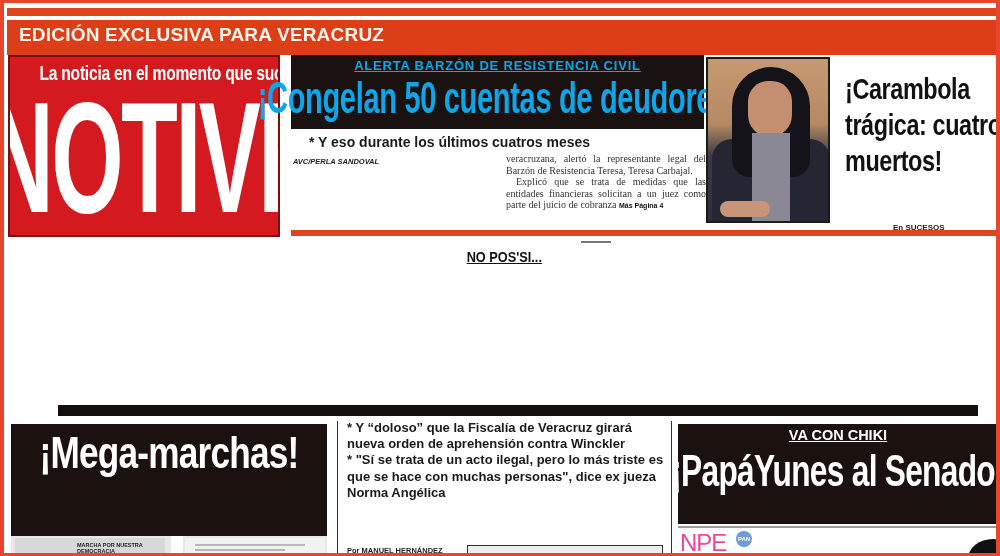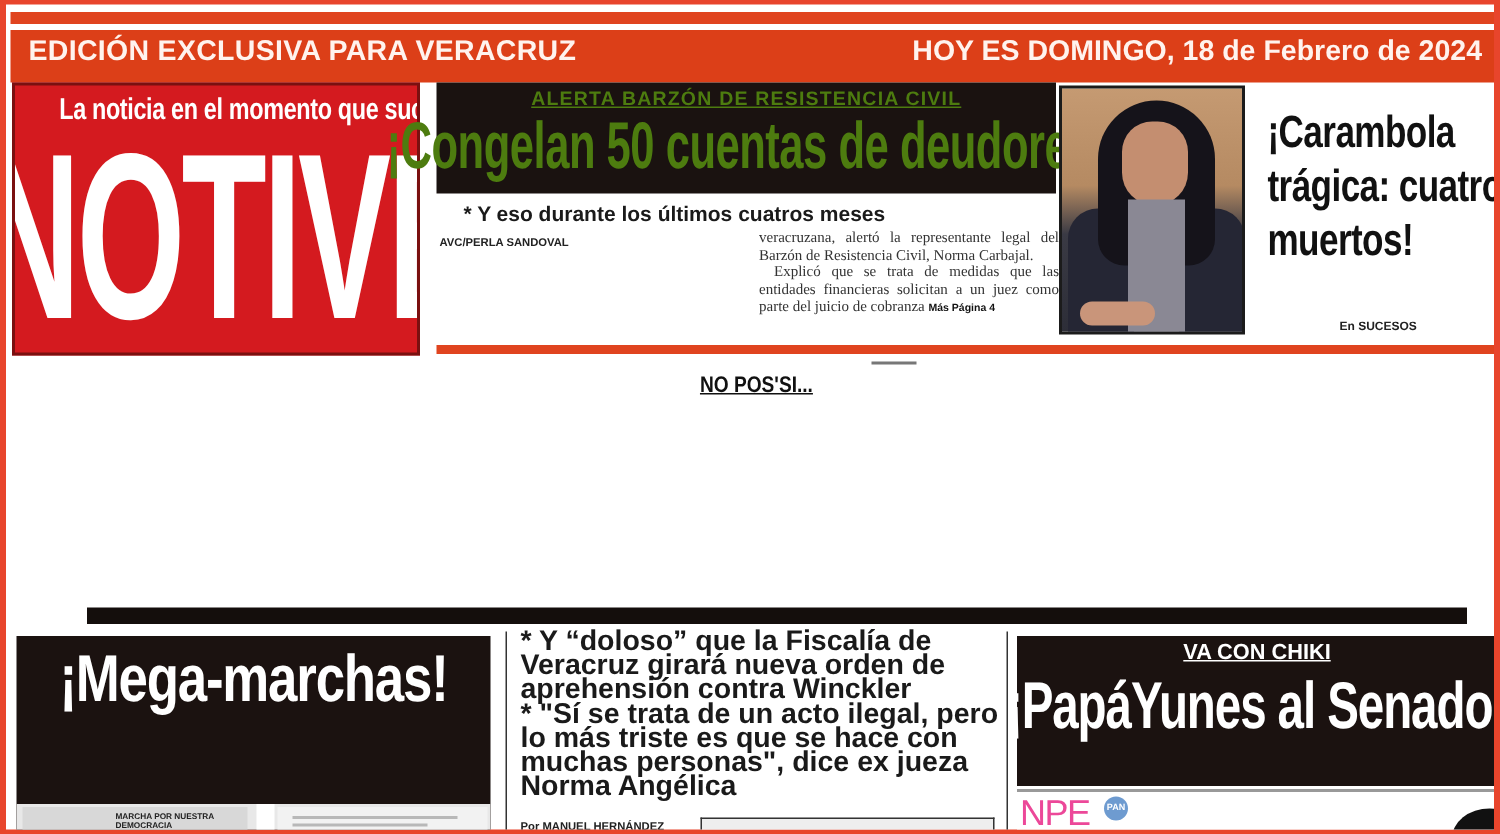--- a/index.html
+++ b/index.html
@@ -19,47 +19,47 @@
 
   
   .logo { position: absolute; left: 4px; top: 52px; width: 272px; height: 182px; background: #d41a1f;
           border: 2px solid #7a1010; text-align: center; color: #fff; overflow: hidden; }
   .logo .tagline { font-family: "Liberation Sans", sans-serif; font-weight: bold; font-size: 20px;
                    transform: scaleX(0.78); transform-origin: center; white-space: nowrap; margin-top: 5px; letter-spacing: -0.3px; }
   .logo .brand { font-family: "Liberation Sans", sans-serif; font-weight: bold; font-size: 150px; line-height: 138px;
                  transform: scale(0.62, 1.05); transform-origin: center top; white-space: nowrap; margin-left: -120px; margin-right: -120px; letter-spacing: -4px; }
 
   
-  .alert-box { position: absolute; left: 287px; top: 52px; width: 413px; height: 74px; background: #1a1210; color: #4d7c0f; text-align: center; }
+  .alert-box { position: absolute; left: 287px; top: 52px; width: 413px; height: 74px; background: #1a1210; color: #0ea5e9; text-align: center; }
   .alert-box .kicker { font-size: 13px; font-weight: bold; text-decoration: underline; letter-spacing: 0.8px; margin-top: 3px; }
   .alert-box .headline { font-weight: bold; font-size: 44px; line-height: 50px; white-space: nowrap;
                          transform: scaleX(0.66); transform-origin: center; margin-left: -200px; margin-right: -200px; letter-spacing: -0.5px; }
   .subdeck { position: absolute; left: 305px; top: 131px; font-size: 14px; font-weight: bold; color: #1a1a1a; }
-  .byline { position: absolute; left: 289px; top: 154px; font-size: 7.5px; font-weight: bold; color: #222; }
+  .byline { position: absolute; left: 289px; top: 154px; font-size: 7.5px; font-weight: bold; color: #222; font-style: italic; }
   .body-col { position: absolute; font-family: "Liberation Serif", serif; font-size: 10px; line-height: 11.6px; color: #333; text-align: justify; }
   .body-col.c1 { left: 289px; top: 168px; width: 196px; text-indent: 24px; }
   .body-col.c2 { left: 502px; top: 150px; width: 200px; }
   .body-col .indent { text-indent: 10px; display: block; }
   .more { font-family: "Liberation Sans", sans-serif; font-size: 7px; font-weight: bold; color: #111; }
   .orange-rule { position: absolute; left: 287px; top: 227px; width: 709px; height: 6px; background: #e0441f; }
 
   
   .photo { position: absolute; left: 702px; top: 54px; width: 124px; height: 166px; border: 2px solid #1b1b1b; overflow: hidden;
            background: linear-gradient(180deg, #c59a72 0%, #b58a62 40%, #3a3a44 60%, #2d2e38 100%); }
   .photo .hair { position: absolute; left: 24px; top: 8px; width: 78px; height: 110px; background: #15131a; border-radius: 40px 40px 18px 18px; }
   .photo .face { position: absolute; left: 40px; top: 22px; width: 44px; height: 56px; background: #c48e70; border-radius: 22px 22px 24px 24px; }
   .photo .sweater { position: absolute; left: 44px; top: 74px; width: 38px; height: 90px; background: #8a8894; }
   .photo .jacket-l { position: absolute; left: 4px; top: 80px; width: 44px; height: 86px; background: #252634; border-radius: 20px 6px 0 0; }
   .photo .jacket-r { position: absolute; left: 78px; top: 80px; width: 44px; height: 86px; background: #252634; border-radius: 6px 20px 0 0; }
   .photo .hands { position: absolute; left: 12px; top: 142px; width: 50px; height: 16px; background: #c9957a; border-radius: 8px; }
 
   
   .teaser { position: absolute; left: 841px; top: 68px; width: 152px; font-weight: bold; font-size: 30px; line-height: 36px; color: #111;
             transform: scaleX(0.78); transform-origin: left top; white-space: nowrap; letter-spacing: -0.5px; }
-  .teaser-src { position: absolute; left: 889px; top: 210px; font-size: 8px; font-weight: bold; color: #222; }
+  .teaser-src { position: absolute; left: 889px; top: 220px; font-size: 8px; font-weight: bold; color: #222; text-decoration: underline; }
 
   
   .kicker-main { position: absolute; left: 0; width: 1000px; top: 245px; text-align: center; }
   .kicker-main span { font-size: 15px; font-weight: bold; text-decoration: underline; color: #111; display: inline-block; transform: scaleX(0.85); }
   .kick-rule { position: absolute; left: 577px; top: 238px; width: 30px; height: 2px; background: #777; }
   .mega { position: absolute; left: 14px; top: 258px; width: 970px; height: 148px; overflow: hidden; text-align: center; }
   .mega span { display: inline-block; font-family: "Liberation Sans", sans-serif; font-weight: bold; font-size: 178px; line-height: 150px;
                color: #140e0c; white-space: nowrap; transform: scale(0.6, 1.0); transform-origin: center top; letter-spacing: -6px;
                margin-left: -400px; margin-right: -400px; -webkit-text-stroke: 4px #140e0c; }
   .mega-rule { position: absolute; left: 54px; top: 402px; width: 920px; height: 11px; background: #140e0c; }
@@ -72,21 +72,21 @@
   .bl-inner { position: absolute; left: 0; top: 112px; width: 316px; height: 30px; background: #e8e8e8; }
   .bl-inner .card1 { position: absolute; left: 4px; top: 2px; width: 150px; height: 30px; background: #d8d8d8; }
   .bl-inner .card1 .m { position: absolute; left: 62px; top: 4px; font-size: 5.5px; font-weight: bold; color: #222; line-height: 6px; text-align: left; }
   .bl-inner .sep { position: absolute; left: 160px; top: 0; width: 12px; height: 30px; background: #fff; }
   .bl-inner .card2 { position: absolute; left: 174px; top: 2px; width: 140px; height: 30px; background: #f2f2f2; }
   .bl-inner .card2 .ln { position: absolute; left: 10px; height: 2px; background: #b8b8b8; }
 
   
   .bm-rule-l { position: absolute; left: 333px; top: 418px; width: 1px; height: 140px; background: #333; }
   .bm-rule-r { position: absolute; left: 667px; top: 418px; width: 1px; height: 140px; background: #333; }
-  .bm-text { position: absolute; left: 343px; top: 417px; width: 320px; font-size: 19px; font-weight: bold; line-height: 16.2px; color: #1a1a1a; }
+  .bm-text { position: absolute; left: 343px; top: 417px; width: 320px; font-size: 13px; font-weight: bold; line-height: 16.2px; color: #1a1a1a; }
   .bm-byline { position: absolute; left: 343px; top: 543px; font-size: 7.5px; font-weight: bold; color: #222; }
   .bm-photo { position: absolute; left: 463px; top: 542px; width: 196px; height: 16px; border: 1.5px solid #333; border-bottom: none; background: #eee; }
 
   
   .br-box { position: absolute; left: 674px; top: 421px; width: 320px; height: 100px; background: #1b1210; color: #fff; text-align: center; overflow: hidden; }
   .br-box .kicker { font-size: 14.5px; font-weight: bold; text-decoration: underline; margin-top: 3px; }
   .br-box .headline { font-weight: bold; font-size: 44px; line-height: 56px; white-space: nowrap; transform: scaleX(0.72); transform-origin: center;
                       margin-left: -100px; margin-right: -100px; letter-spacing: -1px; }
   .br-strip { position: absolute; left: 674px; top: 523px; width: 320px; height: 2px; background: #999; }
   .br-ad { position: absolute; left: 674px; top: 526px; width: 320px; height: 30px; background: #fff; overflow: hidden; }
@@ -95,36 +95,35 @@
   .br-ad .blob { position: absolute; left: 290px; top: 10px; width: 50px; height: 40px; border-radius: 50%; background: #111; }
 </style>
 </head>
 <body>
 
 <div class="page">
 
   <div class="top-thin"></div>
   <div class="top-bar">
     <span class="left">EDICIÓN EXCLUSIVA PARA VERACRUZ</span>
-    <span class="right">HOY ES DOMINGO, 18 de Febrero de 2024</span>
   </div>
 
   <div class="logo">
     <div class="tagline">La noticia en el momento que sucede</div>
     <div class="brand">NOTIVER</div>
   </div>
 
   <div class="alert-box">
     <div class="kicker">ALERTA BARZÓN DE RESISTENCIA CIVIL</div>
     <div class="headline">¡Congelan 50 cuentas de deudores!</div>
   </div>
   <div class="subdeck">* Y eso durante los últimos cuatros meses</div>
   <div class="byline">AVC/PERLA SANDOVAL</div>
   <div class="body-col c2">
-    <span>veracruzana, alertó la representante legal del Barzón de Resistencia Civil, Norma Carbajal.</span>
+    <span>veracruzana, alertó la representante legal del Barzón de Resistencia Teresa, Teresa Carbajal.</span>
     <span class="indent"><span>Explicó que se trata de medidas que las entidades financieras solicitan a un juez como parte del juicio de cobranza</span> <span class="more">Más Página 4</span></span>
   </div>
 
   <div class="photo" title="Teresa Carbajal">
     <div class="jacket-l"></div>
     <div class="jacket-r"></div>
     <div class="hair"></div>
     <div class="face"></div>
     <div class="sweater"></div>
     <div class="hands"></div>

